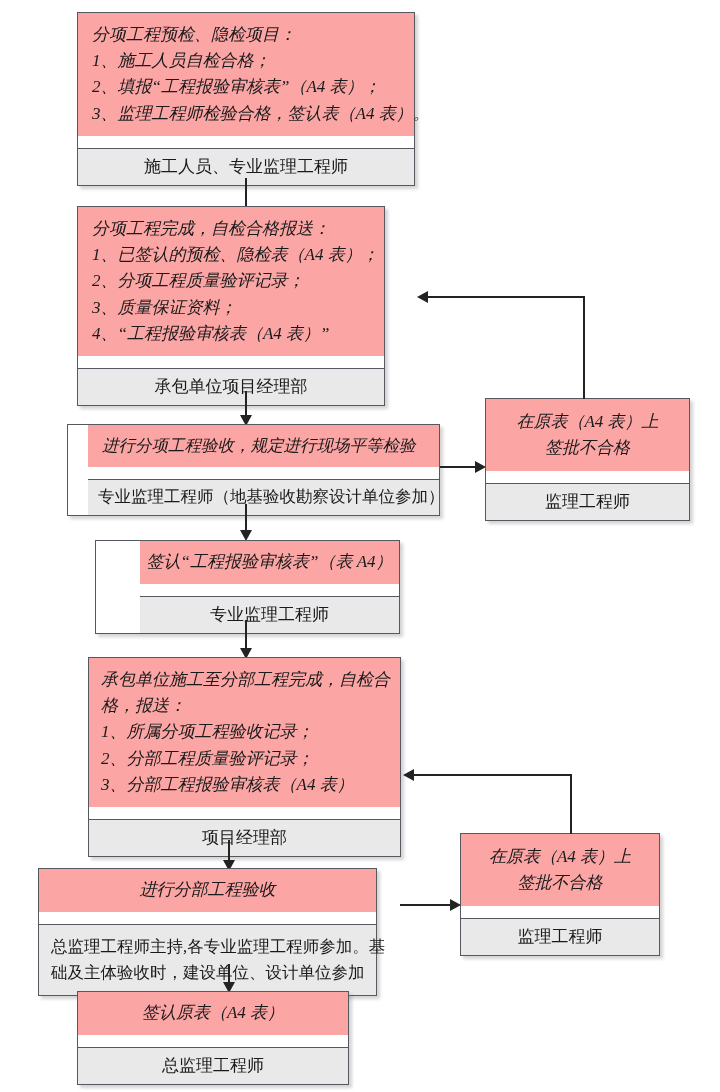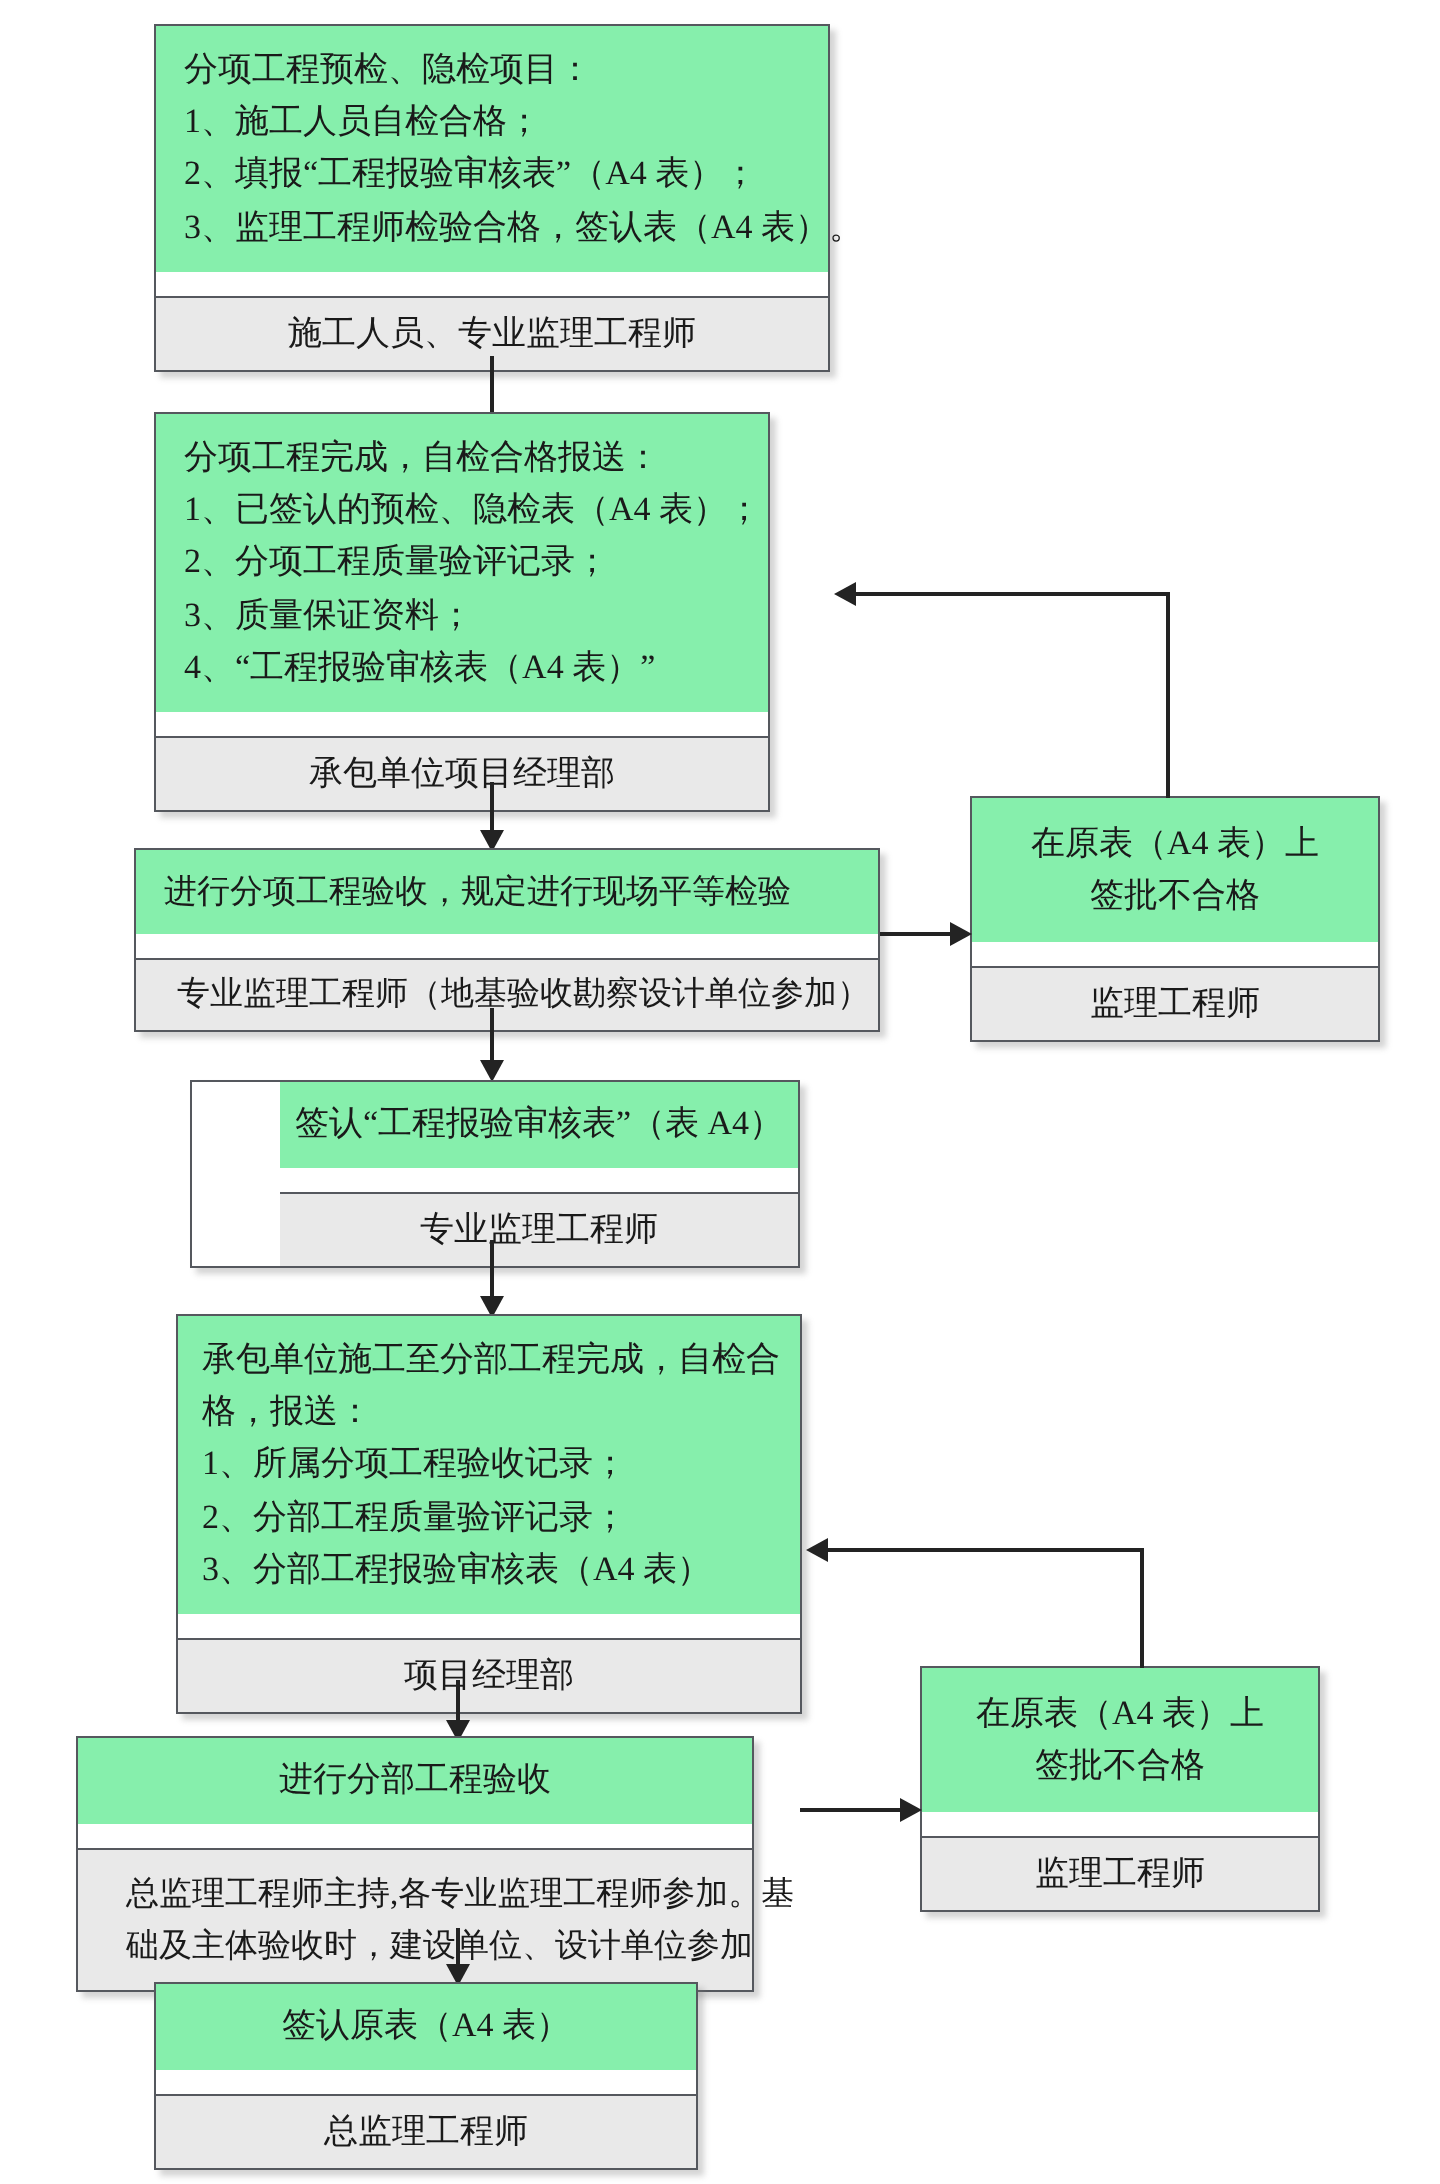--- a/index.html
+++ b/index.html
@@ -22,34 +22,35 @@
   
   .node {
     position: absolute;
     box-sizing: border-box;
     border: 1.6px solid #55585e;
     background: #ffffff;
     box-shadow: 3px 3px 3px rgba(120,120,120,0.32);
   }
   .node .body {
     box-sizing: border-box;
-    background: #86efac;
+    background: #fca5a5;
     padding: 9px 12px 9px 14px;
+    font-style: italic;
   }
   .node .role {
     box-sizing: border-box;
     background: #e9e9e9;
     border-top: 1.5px solid #55585e;
     text-align: center;
     padding: 6px 4px 7px 4px;
     white-space: nowrap;
     margin-top: 12px;
   }
   .node .role.tall {
-    padding: 9px 10px 10px 24px;
+    padding: 9px 10px 10px 12px;
     text-align: left;
     white-space: normal;
     line-height: 1.52;
   }
   .node .body.center {
     text-align: center;
     padding: 8px 6px 9px 6px;
     white-space: nowrap;
   }
   .node .body.twoline {
@@ -123,21 +124,21 @@
       <p class="line fs-main">2、分项工程质量验评记录；</p>
       <p class="line fs-main">3、质量保证资料；</p>
       <p class="line fs-main">4、“工程报验审核表（A4 表）”</p>
     </div>
     <div class="role fs-role">承包单位项目经理部</div>
   </div>
 
   <div class="conn v" style="left:245px; top:391px; height:28px;"></div>
   <div class="arrow down" style="left:239.5px; top:415px;"></div>
 
-  <div class="node" style="left:67px; top:424px; width:373px;">
+  <div class="node" style="left:67px; top:424px; width:373px;padding-left:20px;">
     <div class="body center fs-sm">
       <p class="line fs-sm" style="text-align:left; padding-left:8px;">进行分项工程验收，规定进行现场平等检验</p>
     </div>
     <div class="role fs-sm" style="text-align:right; padding-left:10px;">专业监理工程师（地基验收勘察设计单位参加）</div>
   </div>
 
   <div class="node" style="left:485px; top:398px; width:205px;">
     <div class="body twoline fs-main">
       <p class="line fs-main">在原表（A4 表）上</p>
       <p class="line fs-main">签批不合格</p>

